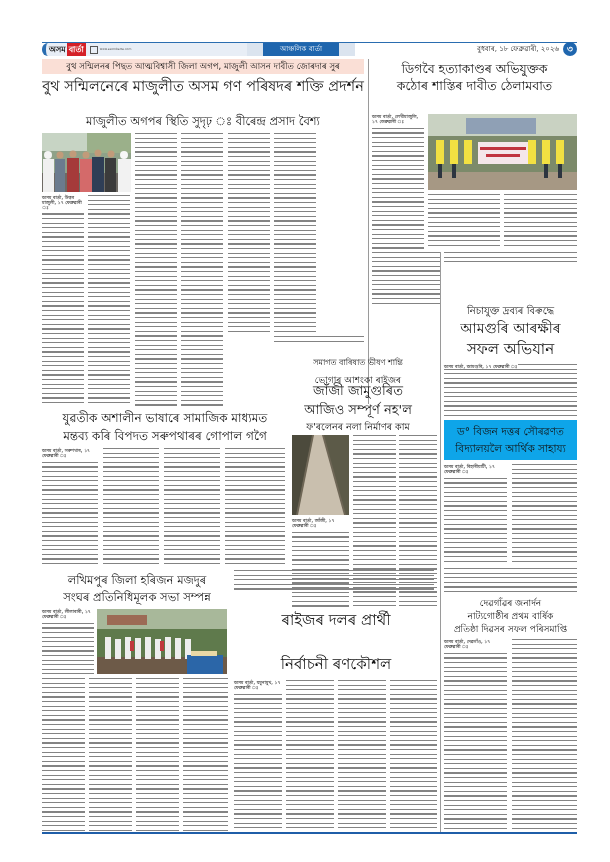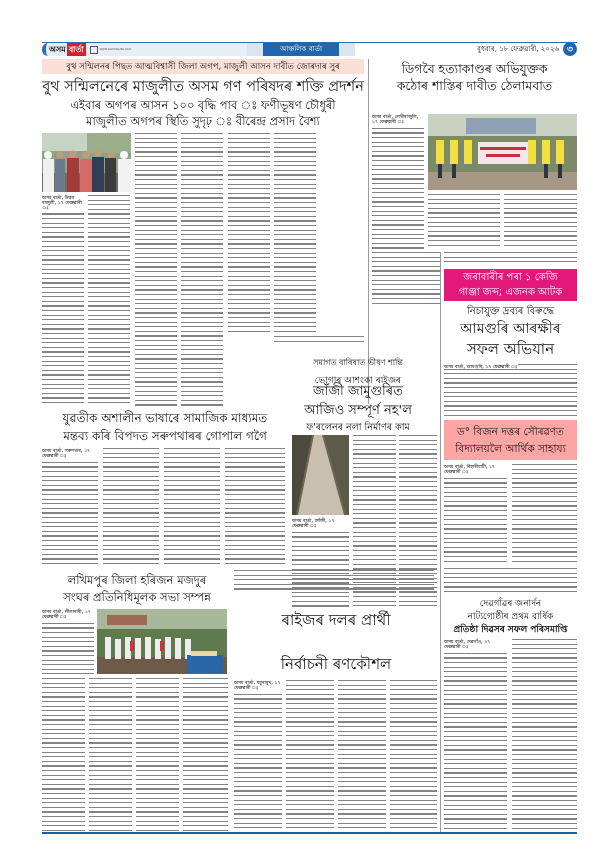--- a/index.html
+++ b/index.html
@@ -22,21 +22,21 @@
 
   
   .body-text { position: absolute; background: repeating-linear-gradient(to bottom, #5a5a5a 0px, #5a5a5a 1.2px, transparent 1.2px, transparent 4.6px); opacity: 0.75; }
   .body-text .lead { position: absolute; left: 0; top: 0; font-size: 4.5px; font-weight: bold; background: #fff; color: #111; line-height: 5px; padding-right: 1px; }
   .col-rule { position: absolute; width: 0.6px; background: #9a9a9a; }
 
   .photo { position: absolute; overflow: hidden; }
   .kicker-bar { position: absolute; background: #fadfd6; font-size: 8.5px; text-align: center; line-height: 14px; color: #111; white-space: nowrap; overflow: hidden; }
   .hl { position: absolute; text-align: center; color: #111; white-space: nowrap; font-family: "DejaVu Sans", sans-serif; }
   .pink-box { position: absolute; background: #e2187b; color: #fff; text-align: center; font-size: 10px; line-height: 15px; }
-  .grey-box { position: absolute; background: #fca5a5; }
+  .grey-box { position: absolute; background: #0ea5e9; }
   .bottom-rule { position: absolute; left: 0; width: 535px; height: 2px; background: #1f5ea8; }
 </style>
 </head>
 <body>
 
 <div class="page">
 
   <div class="masthead">
     <div class="mh-left">
       <span class="brand">অসম</span>
@@ -46,21 +46,20 @@
     </div>
     <div class="mh-mid-l"></div>
     <div class="mh-section">আঞ্চলিক বাৰ্তা</div>
     <div class="mh-mid-r"></div>
     <div class="mh-right">বুধবাৰ, ১৮ ফেব্ৰুৱাৰী, ২০২৬</div>
     <div class="page-no">৩</div>
   </div>
 
   <div class="kicker-bar" style="left:0; top:17px; width:322px; height:15px;">বুথ সন্মিলনৰ পিছত আত্মবিশ্বাসী জিলা অগপ, মাজুলী আসন দাবীত জোৰদাৰ সুৰ</div>
   <div class="hl" style="left:0; top:34px; width:322px; font-size:14.5px; line-height:20px;">বুথ সন্মিলনেৰে মাজুলীত অসম গণ পৰিষদৰ শক্তি প্ৰদৰ্শন</div>
-  <div class="hl" style="left:0; top:55px; width:322px; font-size:11.5px; line-height:16px;">এইবাৰ অগপৰ আসন ১০০ বৃদ্ধি পাব ঃ ফণীভূষণ চৌধুৰী</div>
   <div class="hl" style="left:0; top:71px; width:322px; font-size:11.5px; line-height:16px;">মাজুলীত অগপৰ স্থিতি সুদৃঢ় ঃ বীৰেন্দ্ৰ প্ৰসাদ বৈশ্য</div>
 
   <div class="photo" style="left:0; top:91px; width:89px; height:59px;">
     <svg width="89" height="59" viewBox="0 0 89 59">
       <rect width="89" height="59" fill="#8fa289"></rect>
       <rect width="89" height="18" fill="#c7d4c4"></rect>
       <rect x="45" y="0" width="44" height="20" fill="#9bb08a"></rect>
       <rect x="0" y="40" width="89" height="19" fill="#6e6a64"></rect>
       <circle cx="6" cy="22" r="4" fill="#f4f4f4"></circle>
         <rect x="1" y="26" width="11" height="33" fill="#f0f0f0"></rect>
@@ -115,24 +114,20 @@
           <rect x="10" y="50" width="4" height="14"></rect>
           <rect x="24" y="50" width="4" height="14"></rect>
           <rect x="116" y="50" width="4" height="14"></rect>
           <rect x="130" y="50" width="4" height="14"></rect>
         </g>
     </svg>
   </div>
   <div class="body-text" style="left:386px; top:152px; width:72px; height:55px;"></div>
   <div class="body-text" style="left:462px; top:152px; width:73px; height:55px;"></div>
 
-  <div class="pink-box" style="left:402px; top:227px; width:133px; height:32px;">
-    <div>জৰাবাৰীৰ পৰা ১ কেজি</div>
-    <div>গাঞ্জা জব্দ; এজনক আটক</div>
-  </div>
   <div class="body-text" style="left:330px; top:210px; width:68px; height:55px;"></div>
   <div class="body-text" style="left:402px; top:210px; width:133px; height:14px;"></div>
   <div class="hl" style="left:402px; top:262px; width:133px; font-size:10px; line-height:14px;">নিচাযুক্ত দ্ৰব্যৰ বিৰুদ্ধে</div>
   <div class="hl" style="left:402px; top:276px; width:133px; font-size:14px; line-height:20px;">আমগুৰি আৰক্ষীৰ</div>
   <div class="hl" style="left:402px; top:297px; width:133px; font-size:15px; line-height:20px;">সফল অভিযান</div>
   <div class="body-text" style="left:402px; top:322px; width:133px; height:52px;">
     <span class="lead">অসম বাৰ্তা, আমগুৰি, ১৭ ফেব্ৰুৱাৰী ঃ</span>
   </div>
 
   <div class="body-text" style="left:232px; top:294px; width:90px; height:8px;"></div>
@@ -215,20 +210,20 @@
     <span class="lead">অসম বাৰ্তা, যমুনামুখ, ১৭ ফেব্ৰুৱাৰী ঃ</span>
   </div>
   <div class="body-text" style="left:244px; top:638px; width:48px; height:153px;"></div>
   <div class="body-text" style="left:296px; top:638px; width:48px; height:153px;"></div>
   <div class="body-text" style="left:348px; top:638px; width:47px; height:153px;"></div>
   <div class="body-text" style="left:192px; top:528px; width:200px; height:20px;"></div>
 
   <div class="body-text" style="left:402px; top:526px; width:133px; height:28px;"></div>
   <div class="hl" style="left:402px; top:555px; width:133px; font-size:9px; line-height:13px;">দেৱগাঁৱৰ জনাৰ্দন</div>
   <div class="hl" style="left:402px; top:568px; width:133px; font-size:9px; line-height:13px;">নাট্যগোষ্ঠীৰ প্ৰথম বাৰ্ষিক</div>
-  <div class="hl" style="left:402px; top:581px; width:133px; font-size:9px; line-height:13px;font-weight:bold;">প্ৰতিষ্ঠা দিৱসৰ সফল পৰিসমাপ্তি</div>
+  <div class="hl" style="left:402px; top:581px; width:133px; font-size:9px; line-height:13px;">প্ৰতিষ্ঠা দিৱসৰ সফল পৰিসমাপ্তি</div>
   <div class="body-text" style="left:402px; top:597px; width:63px; height:194px;">
     <span class="lead">অসম বাৰ্তা, দেৱগাঁও, ১৭ ফেব্ৰুৱাৰী ঃ</span>
   </div>
   <div class="body-text" style="left:470px; top:597px; width:65px; height:194px;"></div>
 
   <div class="bottom-rule" style="top:790px;"></div>
 </div>
 
 </body></html>

